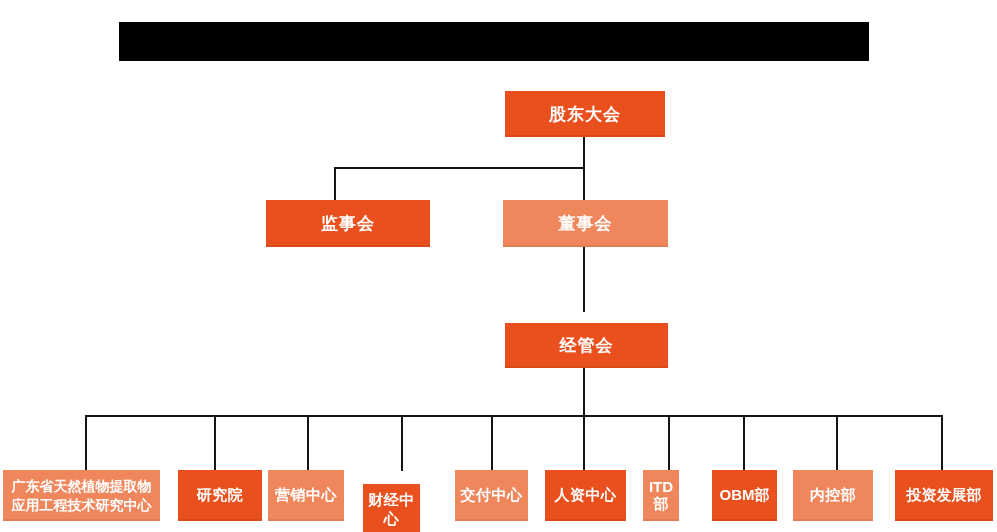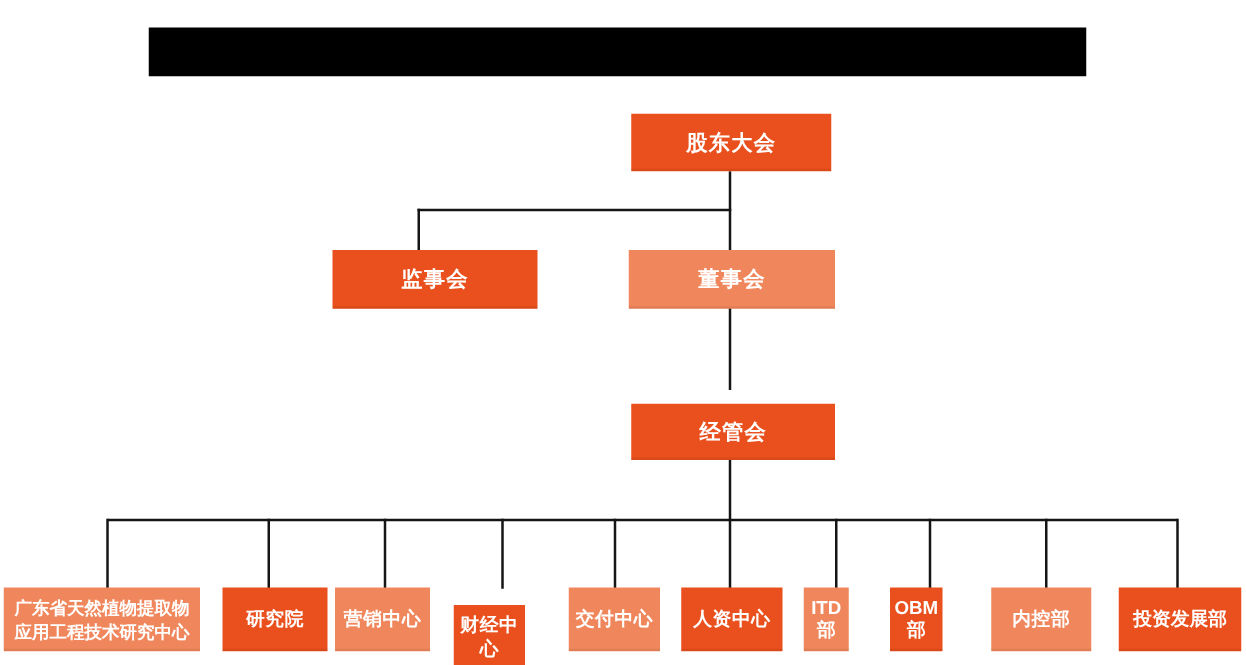--- a/index.html
+++ b/index.html
@@ -45,21 +45,21 @@
 
   
   .dept { top: 470px; height: 51px; font-size: 15px; letter-spacing: 0.5px; }
   .d0 { left:   3px; width: 157px; font-size: 14px; line-height: 1.3; padding: 0 3px; letter-spacing: 0; }
   .d1 { left: 178px; width:  84px; }
   .d2 { left: 268px; width:  76px; }
   .d3 { left: 363px; width:  57px; margin-top: 14px; }
   .d4 { left: 455px; width:  73px; }
   .d5 { left: 545px; width:  81px; }
   .d6 { left: 643px; width:  36px; letter-spacing: 0; }
-  .d7 { left: 712px; width:  42px; letter-spacing: 0; }
+  .d7 { left: 712px; width:  65px; letter-spacing: 0; }
   .d8 { left: 793px; width:  80px; }
   .d9 { left: 895px; width:  98px; letter-spacing: 0; }
 </style>
 </head>
 <body>
 
 <div class="canvas">
 
   <div class="redaction"></div>
 

